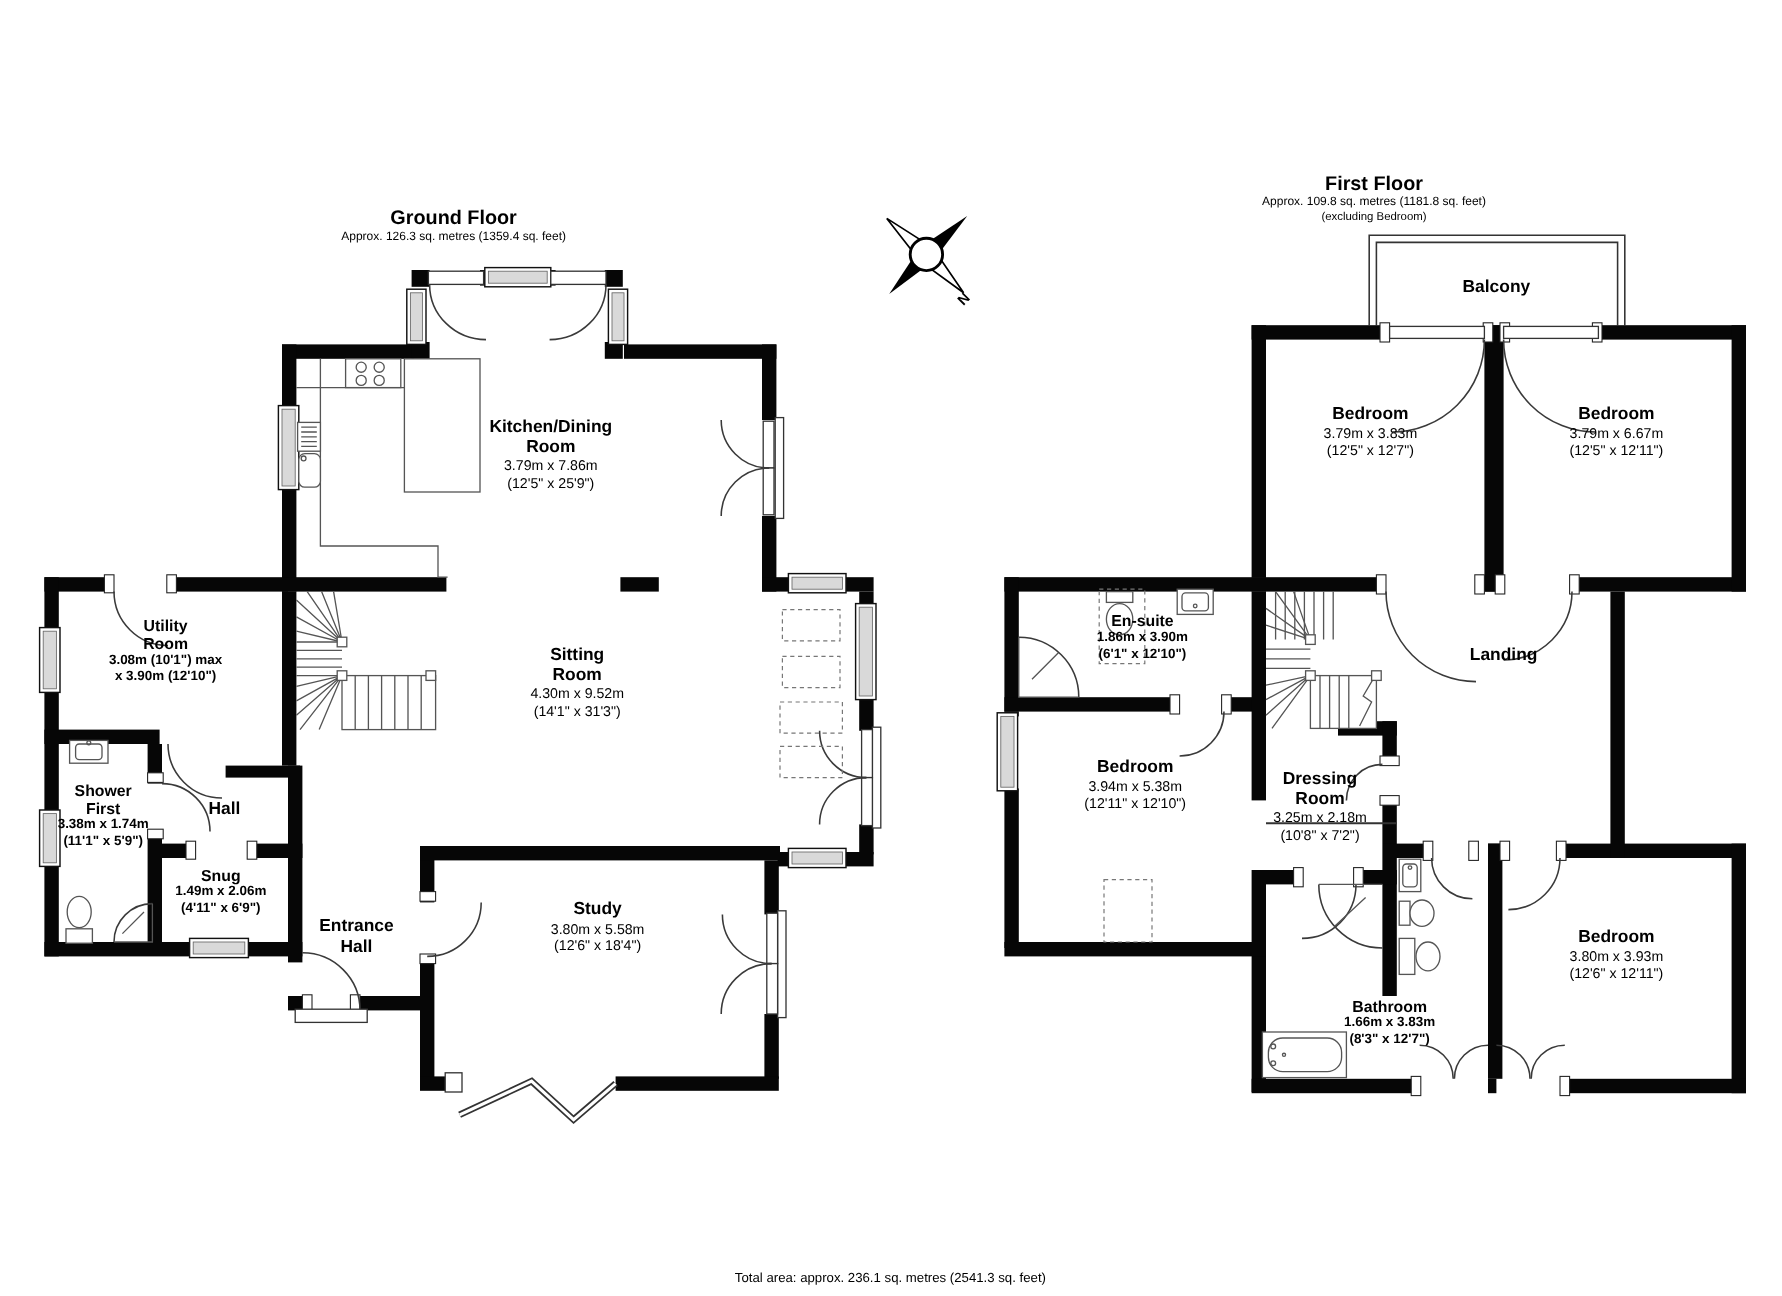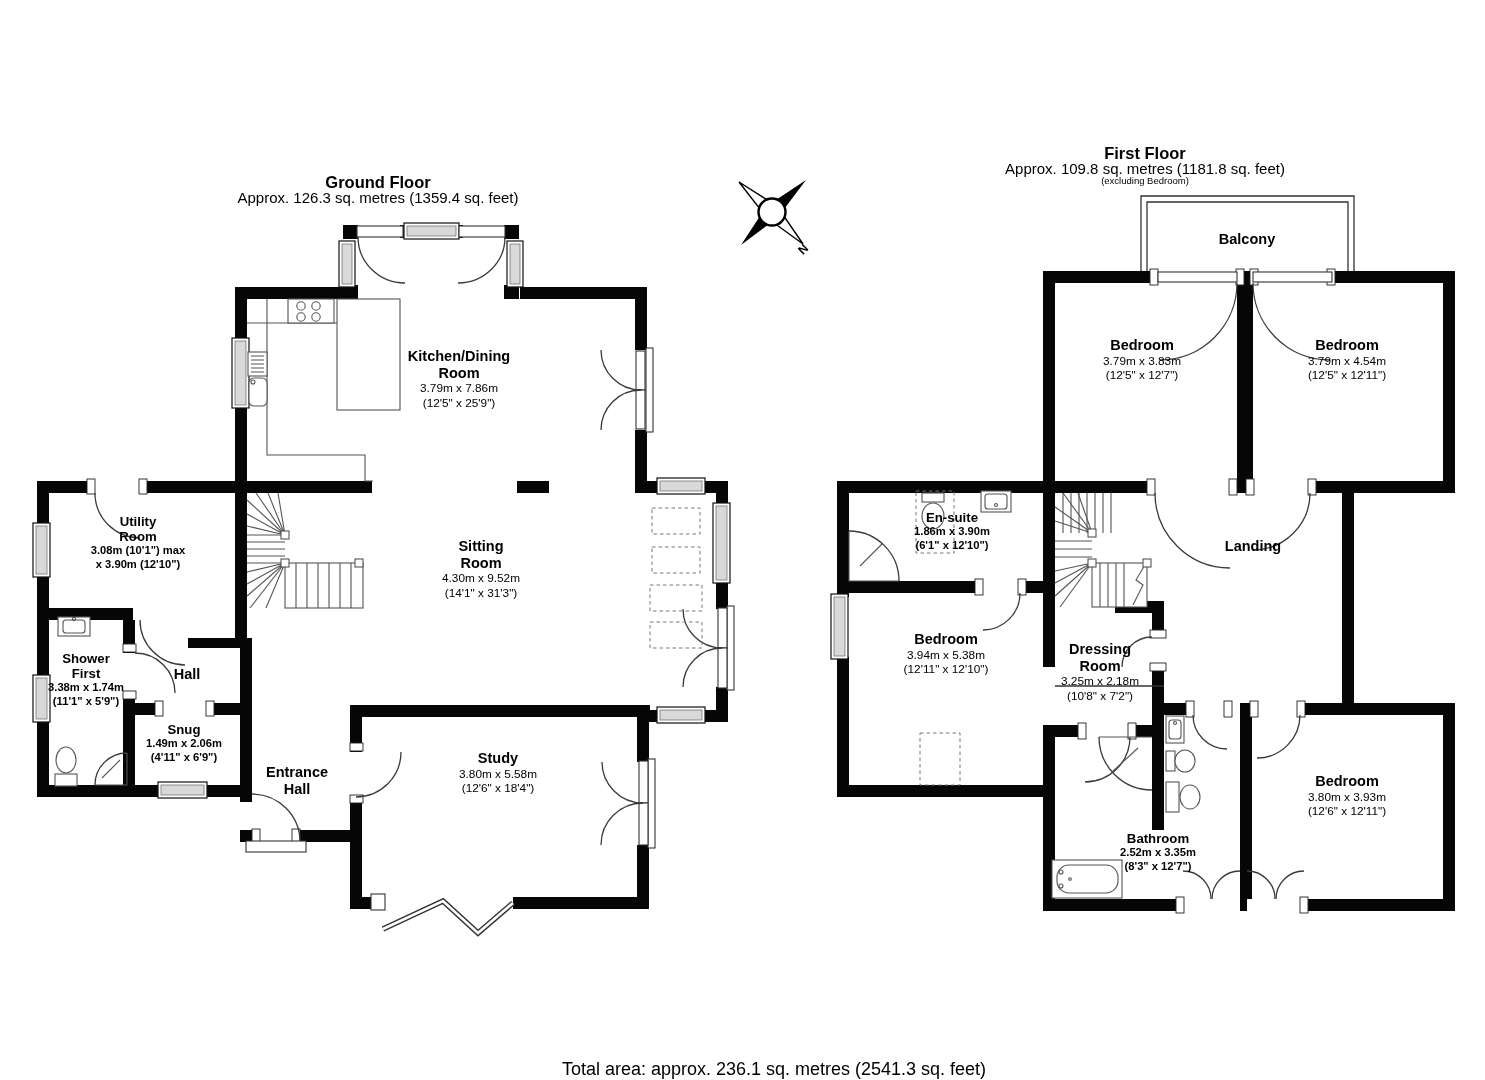--- a/index.html
+++ b/index.html
@@ -14,23 +14,23 @@
   .winO{fill:#fff;stroke:#111;stroke-width:1.2;}
   .winI{fill:#d9d9d9;stroke:#666;stroke-width:0.7;}
   .leaf{fill:#fff;stroke:#333;stroke-width:1.1;}
   .jamb{fill:#fff;stroke:#222;stroke-width:0.9;}
   .lbl{position:absolute;transform:translateX(-50%);text-align:center;white-space:nowrap;}
   .nm{font-weight:700;font-size:14.5px;line-height:16.5px;white-space:pre-line;}
   .dm{font-size:11.8px;line-height:14.6px;white-space:pre-line;}
   .sm .nm{font-size:13.2px;line-height:15.2px;}
   .sm .dm{font-size:11.2px;line-height:13.8px;font-weight:bold;}
   .floor-title{font-weight:700;font-size:16.5px;line-height:18px;}
-  .floor-sub{font-size:15px;line-height:13px;}
+  .floor-sub{font-size:10px;line-height:13px;}
   .floor-note{font-size:9.5px;line-height:11px;}
-  .footer{position:absolute;transform:translateX(-50%);font-size:18px;margin-left:32px;}
+  .footer{position:absolute;transform:translateX(-50%);font-size:11px;}
 </style>
 </head>
 <body>
 
 <div class="plan">
 
 <svg width="1485" height="1080" viewBox="0 0 1485 1080">
 
   <g>
 
@@ -427,21 +427,21 @@
 </div>
 
 <div class="lbl" style="left:1142px;top:337px">
   <div class="nm">Bedroom</div>
   <div class="dm">3.79m x 3.83m</div>
   <div class="dm">(12'5" x 12'7")</div>
 </div>
 
 <div class="lbl" style="left:1347px;top:337px">
   <div class="nm">Bedroom</div>
-  <div class="dm">3.79m x 4.54m</div>
+  <div class="dm">3.79m x 6.67m</div>
   <div class="dm">(12'5" x 12'11")</div>
 </div>
 
 <div class="lbl sm" style="left:952px;top:510px">
   <div class="nm">En-suite</div>
   <div class="dm">1.86m x 3.90m</div>
   <div class="dm">(6'1" x 12'10")</div>
 </div>
 
 <div class="lbl" style="left:1253px;top:538px">
@@ -456,21 +456,21 @@
 
 <div class="lbl" style="left:1100px;top:641px">
   <div class="nm">Dressing
 Room</div>
   <div class="dm">3.25m x 2.18m</div>
   <div class="dm">(10'8" x 7'2")</div>
 </div>
 
 <div class="lbl sm" style="left:1158px;top:831px">
   <div class="nm">Bathroom</div>
-  <div class="dm">2.52m x 3.35m</div>
+  <div class="dm">1.66m x 3.83m</div>
   <div class="dm">(8'3" x 12'7")</div>
 </div>
 
 <div class="lbl" style="left:1347px;top:773px">
   <div class="nm">Bedroom</div>
   <div class="dm">3.80m x 3.93m</div>
   <div class="dm">(12'6" x 12'11")</div>
 </div>
 
 <div class="footer" style="left:742px;top:1059px">Total area: approx. 236.1 sq. metres (2541.3 sq. feet)</div>

